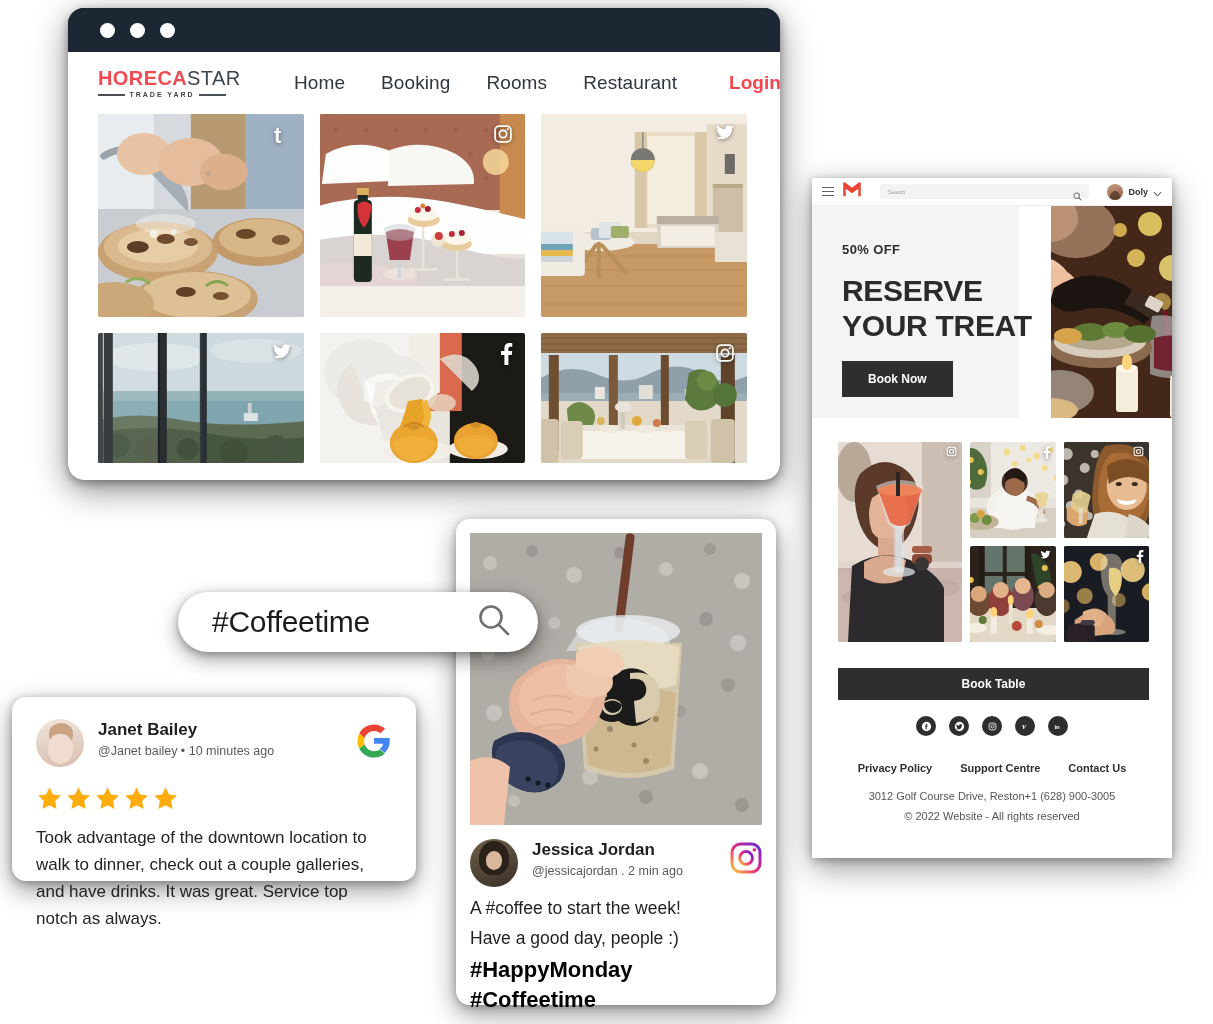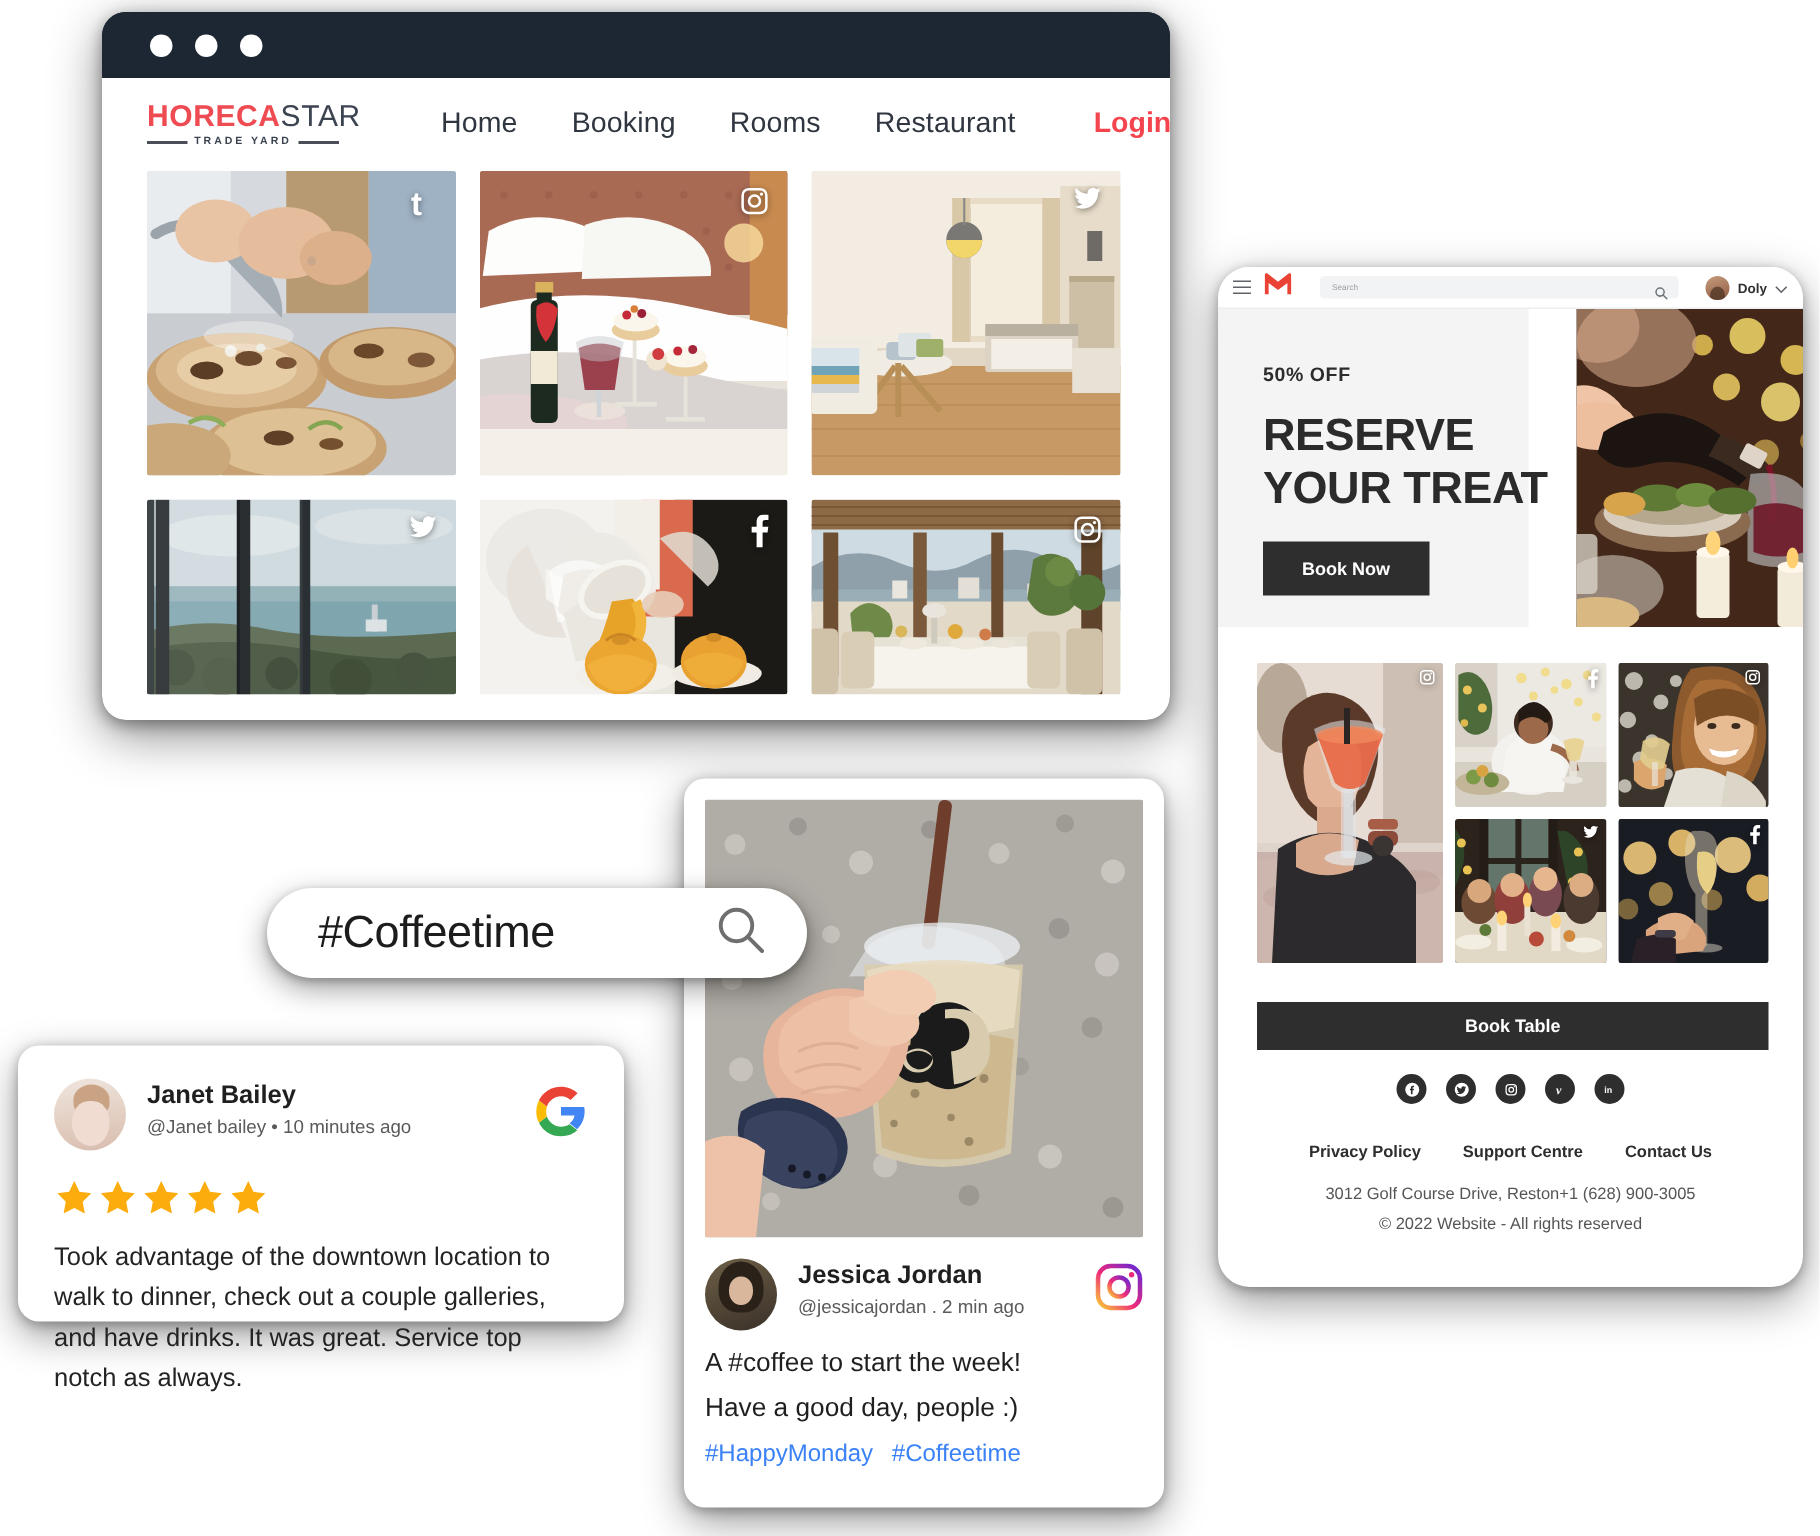--- a/index.html
+++ b/index.html
@@ -52,22 +52,22 @@
   }
   .ph { position: relative; overflow: hidden; border-radius: 2px; }
   .badge {
     position: absolute; top: 10px; right: 12px; color: #fff;
     filter: drop-shadow(0 1px 2px rgba(0,0,0,.45));
     z-index: 3; line-height: 0;
   }
 
   
   #email {
-    position: absolute; left: 812px; top: 178px; width: 390px; height: 680px;
-    background: #fff; border-radius: 21px;
+    position: absolute; left: 812px; top: 178px; width: 360px; height: 680px;
+    background: #fff; border-radius: 0;
     box-shadow: 0 10px 30px rgba(0,0,0,.40), 0 2px 8px rgba(0,0,0,.3);
     overflow: hidden;
   }
   #gmail-bar {
     display: flex; align-items: center; height: 28px; background: #fff;
     border-bottom: 1px solid #eceff1; padding: 0 10px; gap: 8px;
   }
   #gm-hamburger { display: flex; flex-direction: column; gap: 2.5px; }
   #gm-hamburger i { display: block; width: 12px; height: 1.6px; background: #5f6368; }
   #gm-search {
@@ -173,21 +173,21 @@
   .av-jessica::before {
     content:''; position:absolute; left:9px; top:2px; width:30px; height:34px;
     border-radius:50% 50% 42% 42%; background:#2a2119;
   }
   .av-jessica::after {
     content:''; position:absolute; left:16px; top:12px; width:16px; height:19px;
     border-radius:48%; background:#d8b79c;
   }
   #ig-logo { margin-left: auto; margin-top: 3px; }
   #post-text { margin-top: 6px; font-size: 17.5px; line-height: 30px; color: #1f1f1f; }
-  #post-tags { margin-top: 2px; font-size: 16px; line-height: 30px; color: #3b82f6; font-weight: 400; }
+  #post-tags { margin-top: 2px; font-size: 22px; line-height: 30px; color: #000000; font-weight: 700; }
   .tag { margin-right: 8px; }
 </style>
 </head>
 <body>
 
 <div id="stage">
 
   <div id="browser">
     <div id="browser-titlebar">
       <span class="win-dot"></span>

